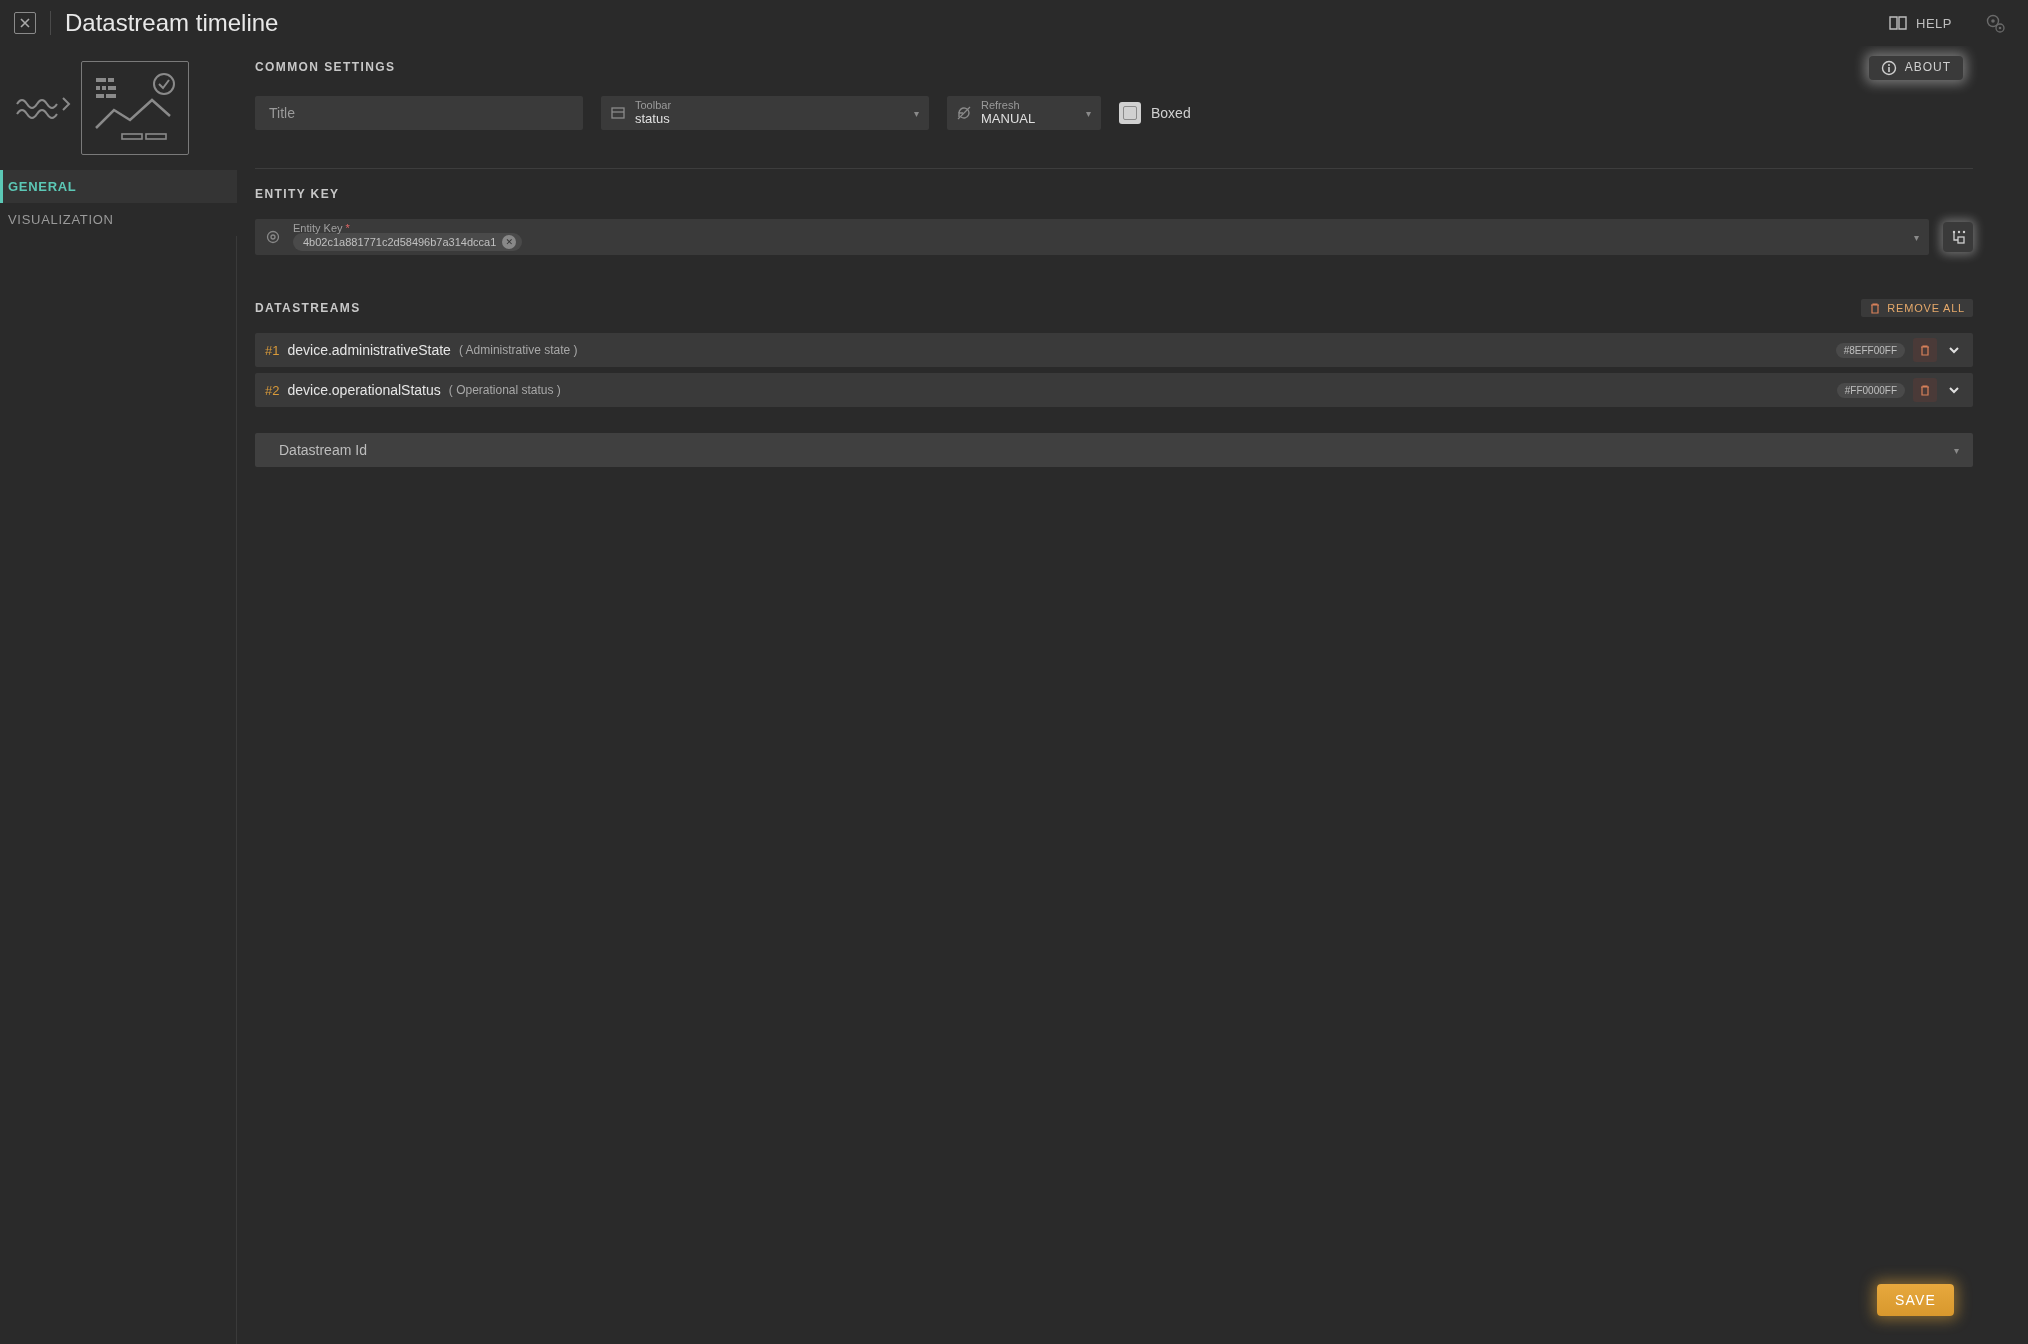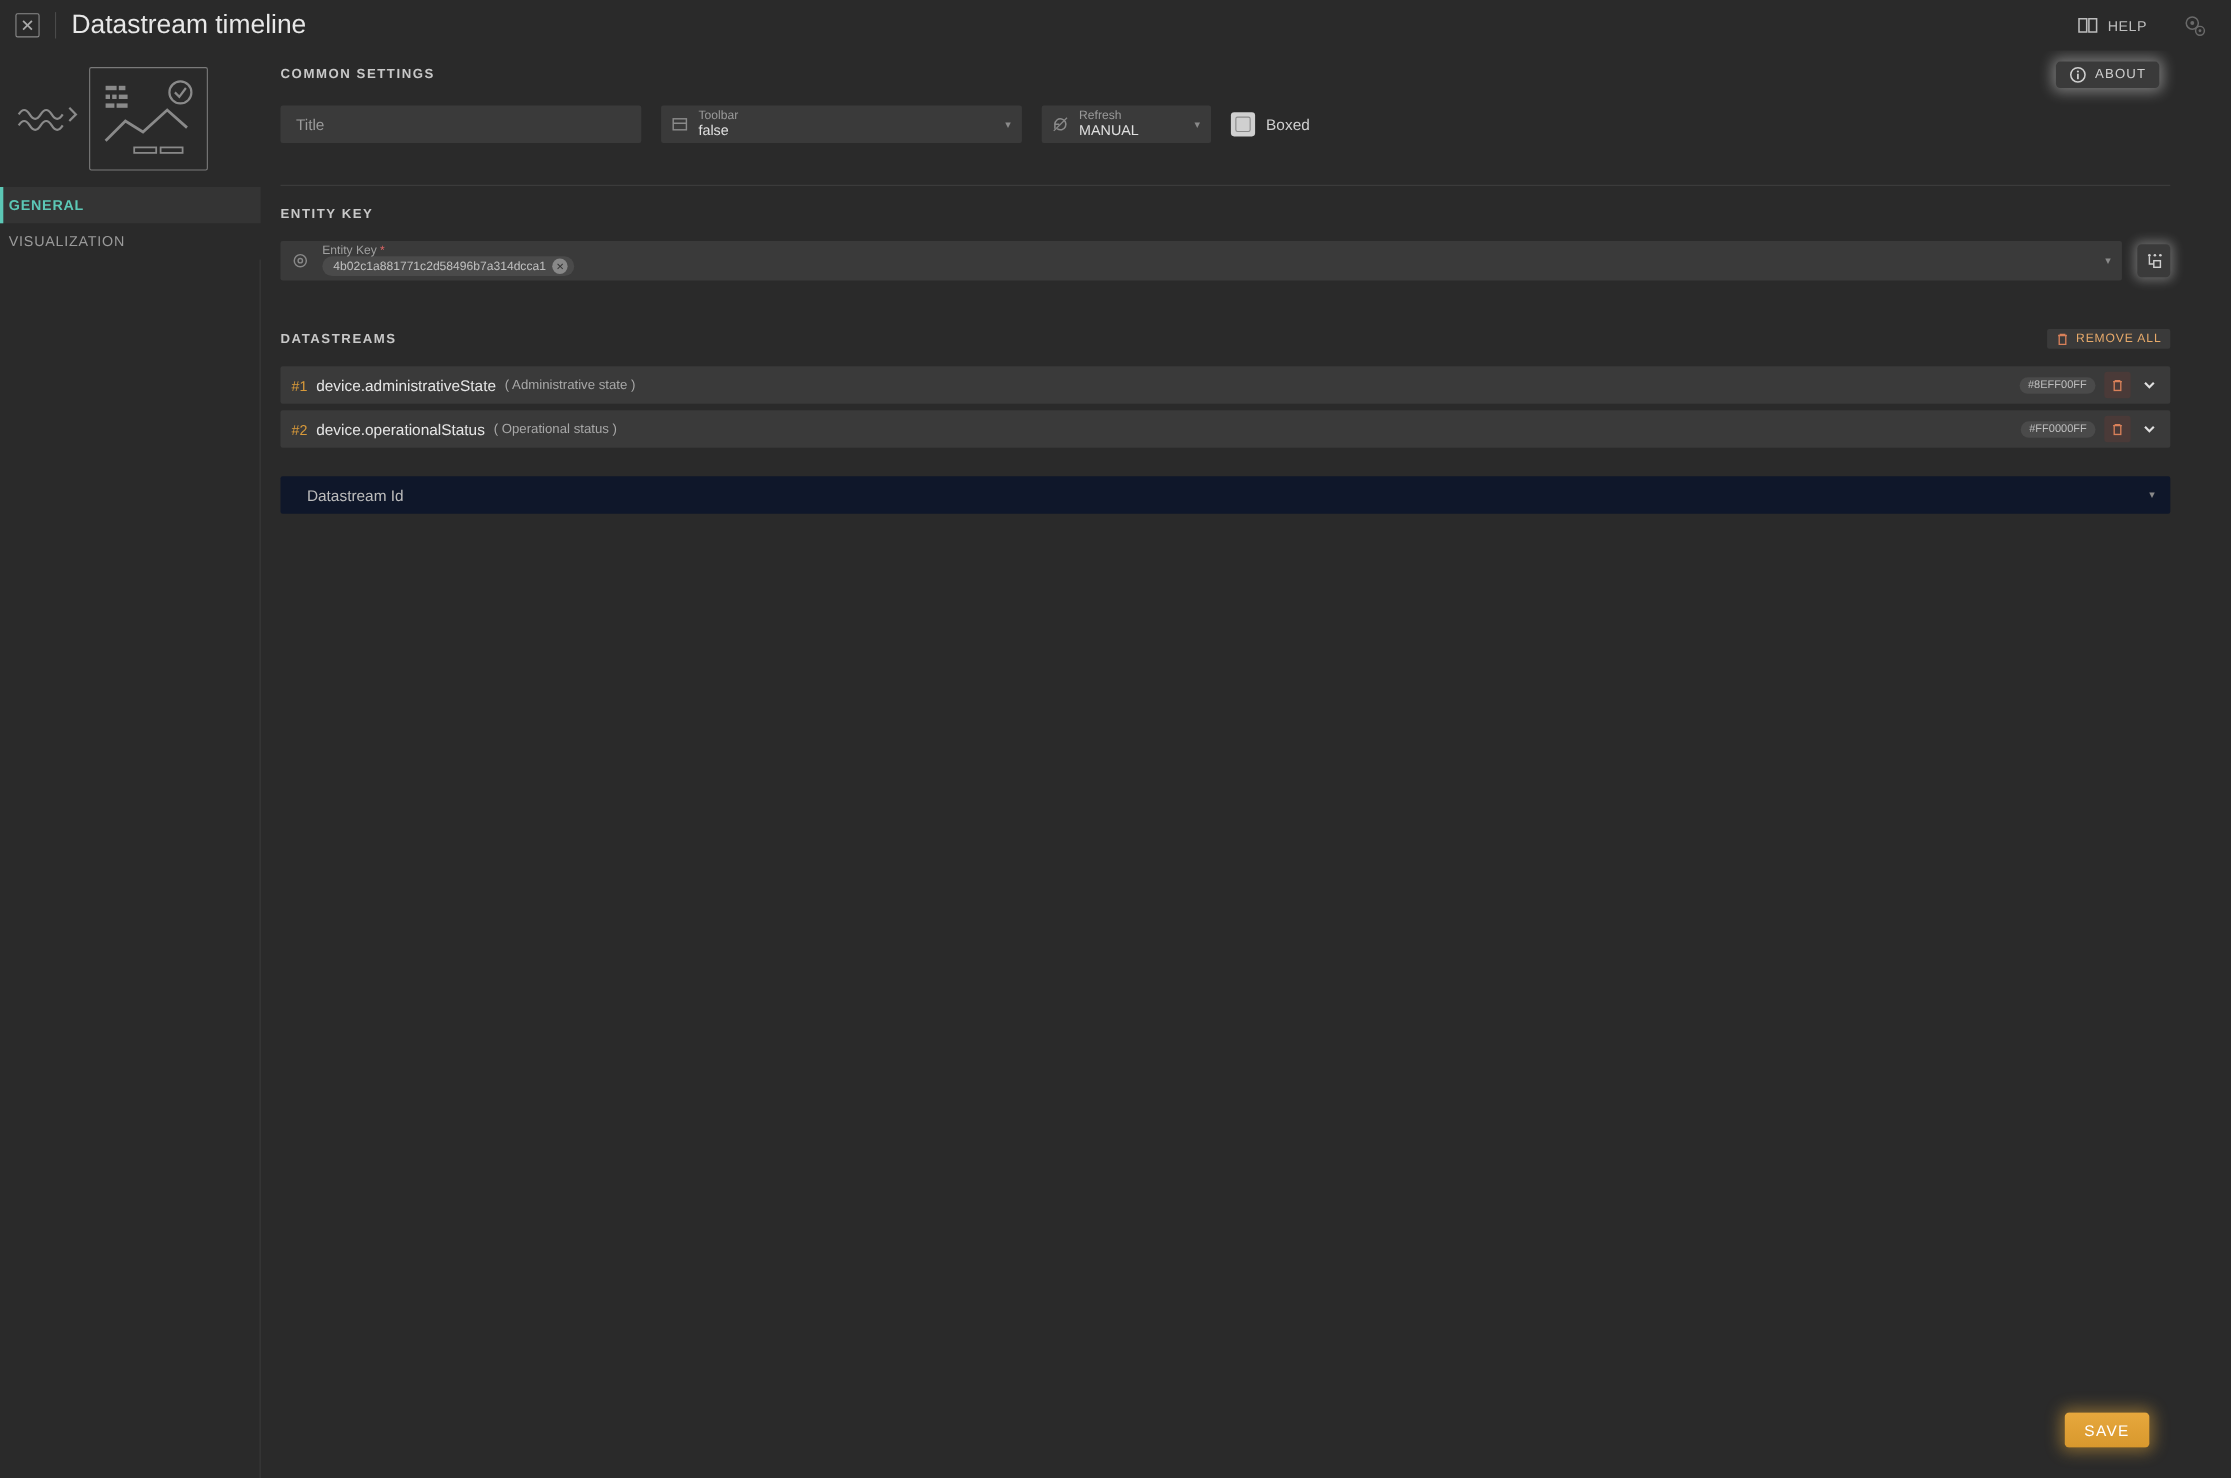--- a/index.html
+++ b/index.html
@@ -277,21 +277,21 @@
   }
   .ds-del {
     width:24px; height:24px; background:#4a3a38; border-radius:3px;
     display:flex; align-items:center; justify-content:center; color:#d9815a;
     cursor:pointer;
   }
   .ds-expand { color:#e0e0e0; cursor:pointer; padding:0 2px; }
 
   .ds-id-field {
     margin-top: 26px;
-    background:#0f172a; height:34px; border-radius:2px;
+    background:#404040; height:34px; border-radius:2px;
     display:flex; align-items:center; padding:0 24px;
     color:#bdbdbd; font-size:14px;
     position:relative;
     cursor:pointer;
   }
   .ds-id-field .field-caret { right:14px; }
 
   .save-btn {
     position: fixed;
     right: 74px;
@@ -396,21 +396,21 @@
 
       <div class="field toolbar">
         <div class="field-icon">
           <svg width="16" height="16" viewBox="0 0 16 16">
               <rect x="2" y="3" width="12" height="10" stroke="currentColor" fill="none" stroke-width="1.3"></rect>
               <line x1="2" y1="7" x2="14" y2="7" stroke="currentColor" stroke-width="1.3"></line>
             </svg>
         </div>
         <div class="field-stacked">
           <span class="field-float">Toolbar</span>
-          <span class="field-value">false</span>
+          <span class="field-value">status</span>
         </div>
         <span class="field-caret">▾</span>
       </div>
 
       <div class="field refresh">
         <div class="field-icon">
           <svg width="16" height="16" viewBox="0 0 16 16">
               <path d="M3 8 a5 5 0 1 1 2 4" stroke="currentColor" fill="none" stroke-width="1.4"></path>
               <path d="M3 12 l0 -4 l4 0" stroke="currentColor" fill="none" stroke-width="1.4"></path>
               <line x1="2" y1="14" x2="14" y2="2" stroke="currentColor" stroke-width="1.2"></line>

